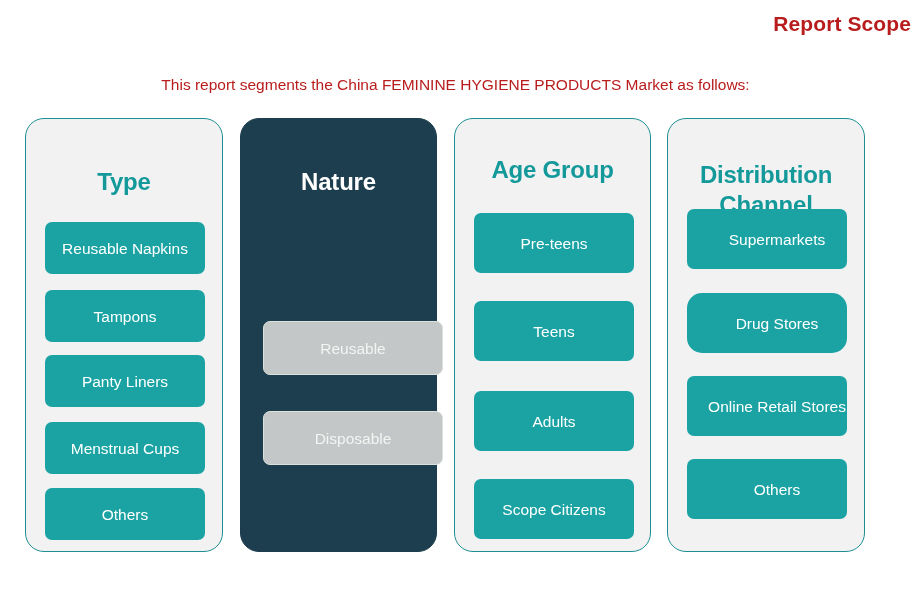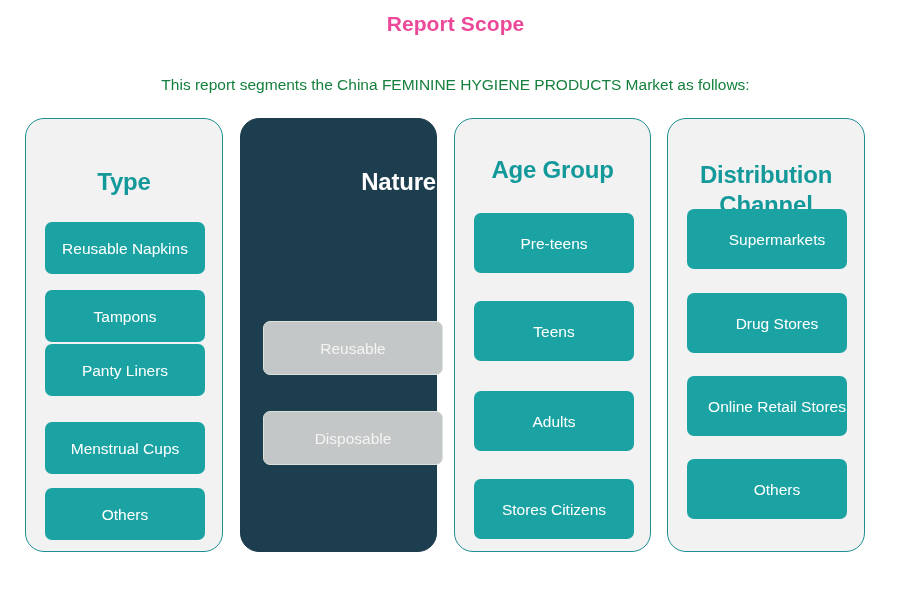--- a/index.html
+++ b/index.html
@@ -20,36 +20,36 @@
     width: 911px;
     height: 597px;
   }
 
   
   .page-title {
     position: absolute;
     left: 0;
     top: 12px;
     width: 911px;
-    text-align: center;
+    text-align: right;
     font-size: 21px;
     font-weight: bold;
-    color: #ec4899;
+    color: #b91c1c;
     letter-spacing: 0.1px;
   }
 
   .page-subtitle {
     position: absolute;
     left: 0;
     top: 76px;
     width: 911px;
     text-align: center;
     font-size: 15.5px;
     font-weight: normal;
-    color: #15803d;
+    color: #b91c1c;
   }
 
   
   .cards-row {
     position: absolute;
     left: 0;
     top: 118px;
     width: 911px;
     height: 436px;
   }
@@ -121,28 +121,28 @@
     border: 1.6px solid #dbe2db;
     color: #f3f5f3;
   }
 
   
   #card-type { left: 25px; width: 198px; }
   #card-type .card-title { top: 48px; }
   #card-type .chip { left: 19px; width: 160px; height: 52px; }
   #card-type .chip:nth-child(1) { top: 0px; }
   #card-type .chip:nth-child(2) { top: 68px; }
-  #card-type .chip:nth-child(3) { top: 122px; }
+  #card-type .chip:nth-child(3) { top: 133px; }
   #card-type .chip:nth-child(4) { top: 200px; }
   #card-type .chip:nth-child(5) { top: 266px; }
   #card-type .chips { top: 103px; height: 320px; }
 
   
   #card-nature { left: 240px; width: 197px; }
-  #card-nature .card-title { top: 48px; text-align: right; }
+  #card-nature .card-title { top: 48px; }
   #card-nature .chips { top: 160px; height: 240px; }
   #card-nature .chip { left: 22px; width: 180px; height: 54px; margin-top: 20px; }
   #card-nature .chip:nth-child(1) { top: 22px; }
   #card-nature .chip:nth-child(2) { top: 112px; }
 
   
   #card-age { left: 454px; width: 197px; }
   #card-age .card-title { top: 36px; }
   #card-age .chips { top: 94px; height: 330px; }
   #card-age .chip { left: 19px; width: 160px; height: 60px; }
@@ -150,21 +150,21 @@
   #card-age .chip:nth-child(2) { top: 88px; }
   #card-age .chip:nth-child(3) { top: 178px; }
   #card-age .chip:nth-child(4) { top: 266px; }
 
   
   #card-dist { left: 667px; width: 198px; }
   #card-dist .card-title { top: 30px; margin-top: 11px; }
   #card-dist .chips { top: 90px; height: 340px; }
   #card-dist .chip { left: 19px; width: 160px; height: 60px; padding-left: 20px; }
   #card-dist .chip:nth-child(1) { top: 0px; }
-  #card-dist .chip:nth-child(2) { top: 84px; }
+  #card-dist .chip:nth-child(2) { top: 84px; border-radius: 15px; }
   #card-dist .chip:nth-child(3) { top: 167px; }
   #card-dist .chip:nth-child(4) { top: 250px; }
 </style>
 </head>
 <body>
 
 <div class="page">
 
   <div class="page-title">Report Scope</div>
 
@@ -190,21 +190,21 @@
         <div class="chip grey">Disposable</div>
       </div>
     </div>
 
     <div class="card light" id="card-age">
       <div class="card-title">Age Group</div>
       <div class="chips">
         <div class="chip teal">Pre-teens</div>
         <div class="chip teal">Teens</div>
         <div class="chip teal">Adults</div>
-        <div class="chip teal">Stores Citizens</div>
+        <div class="chip teal">Scope Citizens</div>
       </div>
     </div>
 
     <div class="card light" id="card-dist">
       <div class="card-title">Distribution Channel</div>
       <div class="chips">
         <div class="chip teal">Supermarkets</div>
         <div class="chip teal">Drug Stores</div>
         <div class="chip teal">Online Retail Stores</div>
         <div class="chip teal">Others</div>

